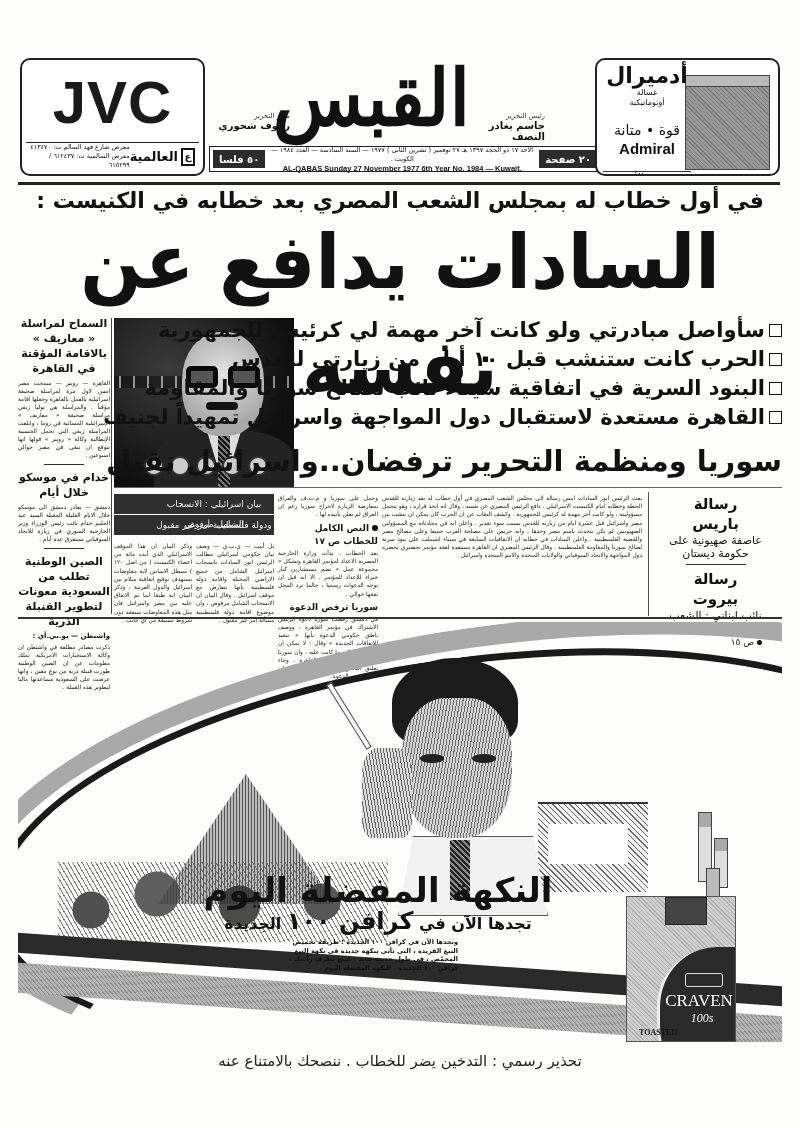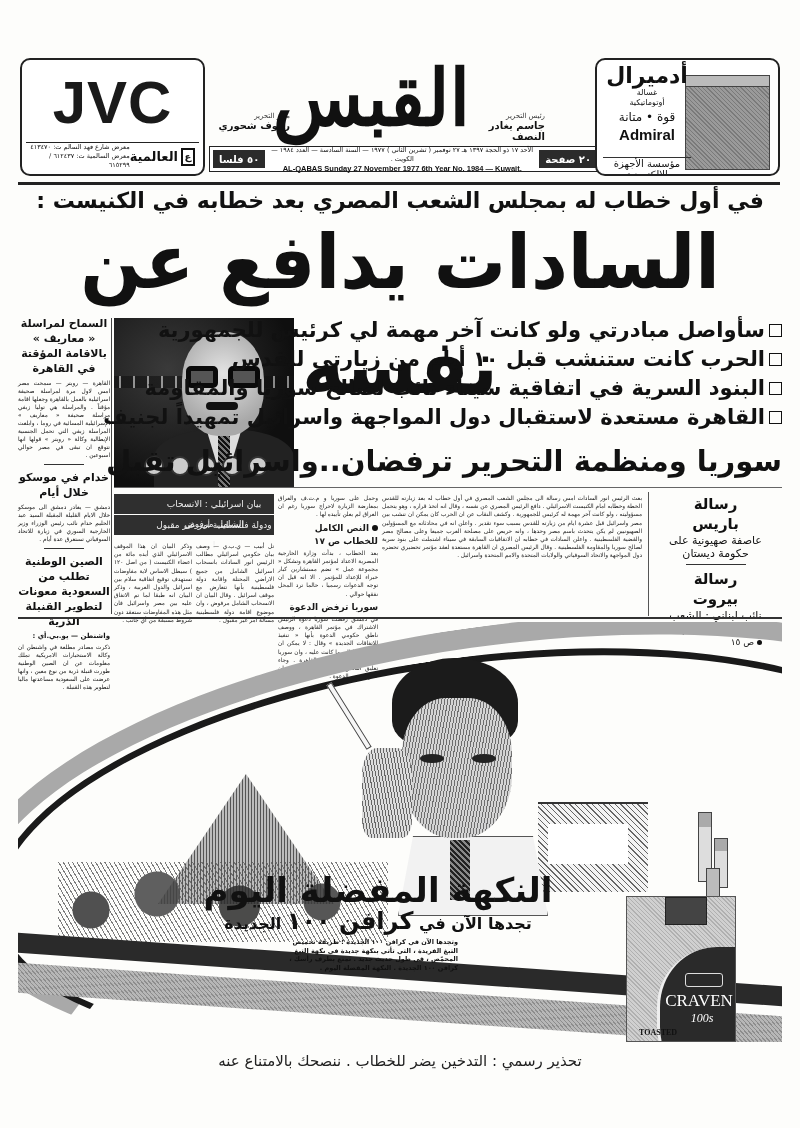--- a/index.html
+++ b/index.html
@@ -29,21 +29,21 @@
   .date-text { flex: 1; text-align: center; font-size: 7px; line-height: 9px; }
   .date-ar { direction: rtl; font-size: 6.5px; }
   .date-en { font-family: "Liberation Sans", sans-serif; font-weight: bold; font-size: 7.5px; }
 
   .admiral-box { left: 595px; top: 58px; width: 185px; height: 118px; border: 2px solid #222; border-radius: 10px; background: #fff; overflow: hidden; }
   .admiral-machine { position: absolute; right: 8px; top: 24px; width: 85px; height: 86px; background: repeating-linear-gradient(45deg,#7a7a7a 0 1px,#9a9a9a 1px 3px); border: 1px solid #444; }
   .admiral-machine::before { content:""; position:absolute; left:-1px; right:-1px; top:-10px; height:10px; background:#bbb; border:1px solid #444; }
   .admiral-text { position: absolute; left: 6px; top: 4px; width: 88px; direction: rtl; text-align: center; }
   .admiral-title { font-size: 22px; font-weight: 900; line-height: 24px; }
   .admiral-sub { font-size: 8px; line-height: 10px; }
-  .admiral-tagline { font-size: 12px; margin-top: 2px; }
+  .admiral-tagline { font-size: 14px; margin-top: 14px; }
   .admiral-brand { font-family: "Liberation Sans", sans-serif; font-weight: 900; font-size: 15px; margin-top: 2px; direction: ltr; }
   .admiral-dealer { font-size: 10px; border-top: 1px solid #333; margin-top: 14px; }
 
   .rule-thick { left: 18px; top: 182px; width: 762px; height: 3px; background: #222; }
 
   
   .kicker { left: 20px; top: 186px; width: 760px; text-align: center; direction: rtl; font-size: 22px; font-weight: bold; line-height: 30px; }
   .main-headline { left: 20px; top: 214px; width: 760px; text-align: center; direction: rtl; font-family: "DejaVu Sans", sans-serif; font-weight: 900; font-size: 72px; line-height: 100px; letter-spacing: -1px; transform: scaleY(1.05); }
 
   

